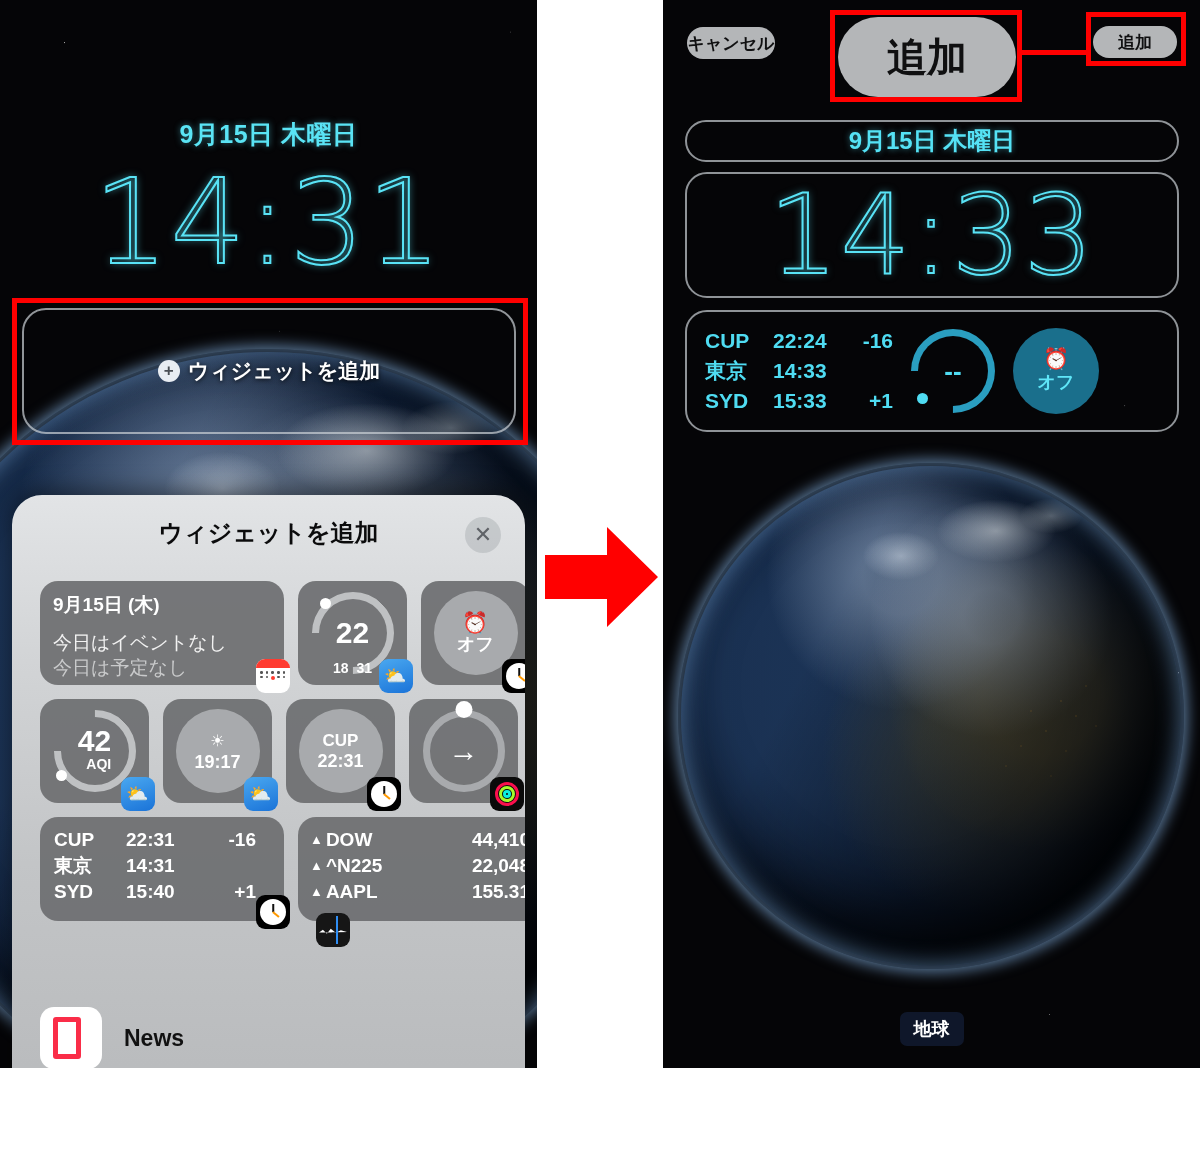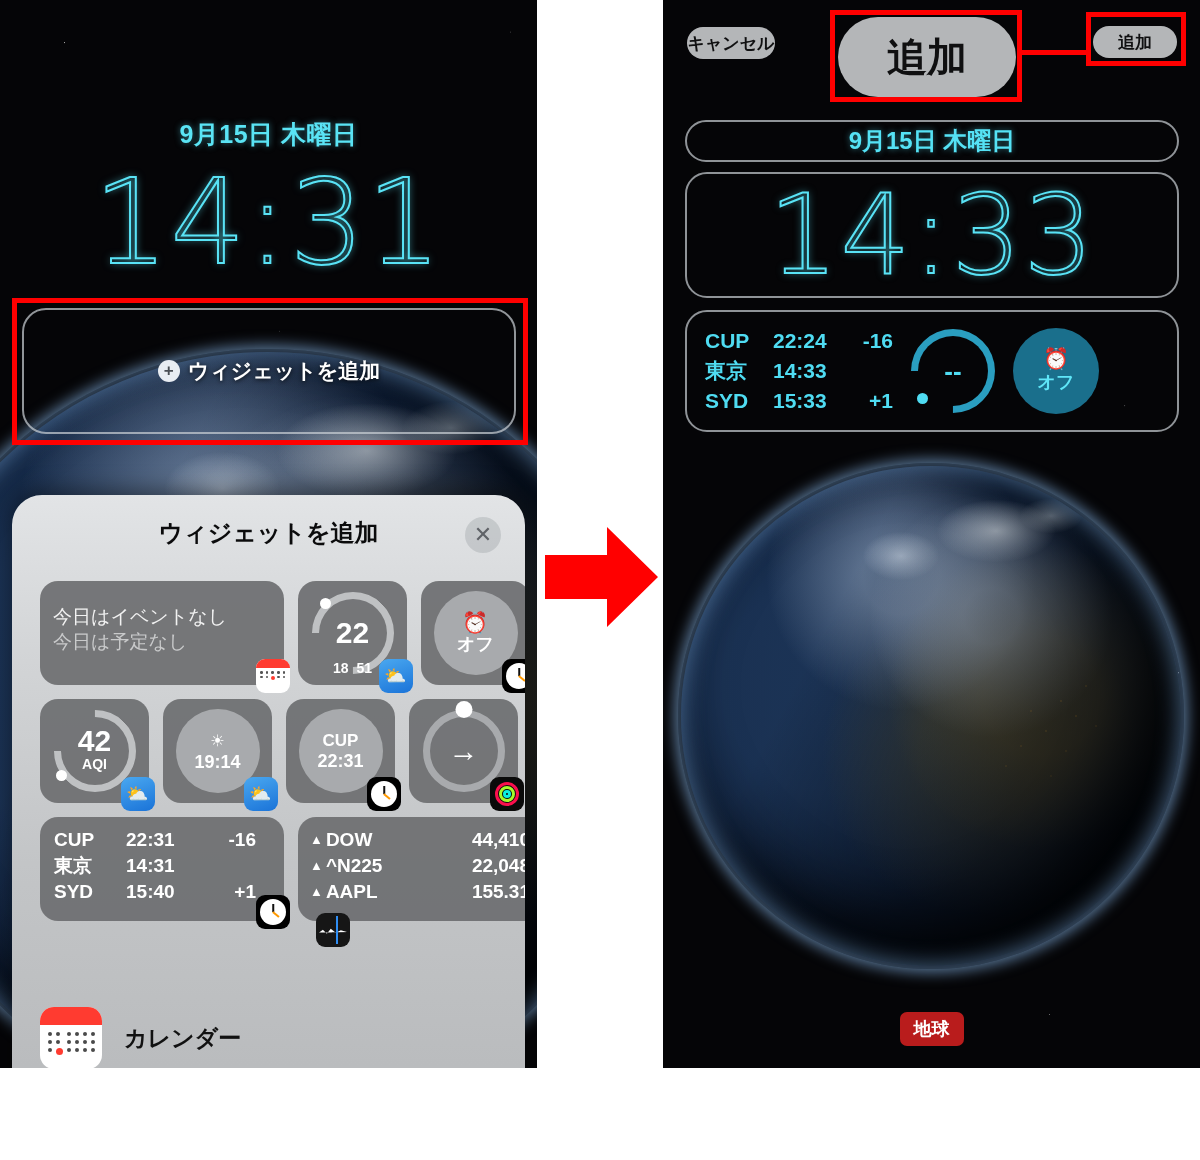--- a/index.html
+++ b/index.html
@@ -206,21 +206,21 @@
 
   .gauge-wrap { position:relative; width:100%; height:100%; display:flex;align-items:center;justify-content:center;}
   .gauge {
     position:absolute; width:82px; height:82px; border-radius:50%;
     border:7px solid rgba(205,207,209,.85);
     border-bottom-color: transparent;
     transform: rotate(45deg);
   }
   .gauge.full { border-bottom-color: rgba(205,207,209,.85); }
   .gauge-dot { position:absolute; width:11px;height:11px;border-radius:50%;background:#fff; }
-  .gauge-center { position:relative; text-align:center; color:#fff; }
+  .gauge-center { position:relative; text-align:right; color:#fff; }
   .gauge-center .big { font-size:30px; font-weight:700; line-height:30px; }
   .gauge-center .sub { font-size:14px; font-weight:600; }
   .gauge-foot { position:absolute; bottom:9px; left:0; right:0; display:flex; justify-content:center; gap:8px; color:#fff; font-size:14px; font-weight:700;}
 
   .circ {
     position:absolute; left:50%; top:50%; transform:translate(-50%,-50%);
     width:84px; height:84px; border-radius:50%;
     background: rgba(178,180,182,.85);
     display:flex; flex-direction:column; align-items:center; justify-content:center;
     color:#fff;
@@ -318,21 +318,21 @@
     flex:0 0 auto; width:86px;height:86px;border-radius:50%;
     background:#1a6f8c;
     display:flex;flex-direction:column;align-items:center;justify-content:center;
     color:#5fe6f8;
   }
   .walarm .ic{ font-size:21px; line-height:22px;}
   .walarm .tx{ font-size:18px; font-weight:700;}
 
   .wall-name {
     position:absolute; left:50%; transform:translateX(-50%); top:1012px;
-    background:#b91c1c; color:#fff; font-size:18px; font-weight:700;
+    background:#0f172a; color:#fff; font-size:18px; font-weight:700;
     padding:5px 14px; border-radius:7px;
   }
   .page-dots {
     position:absolute; left:50%; transform:translateX(-50%); top:1072px;
     display:flex; gap:17px;
   }
   .page-dots i { width:13px;height:13px;border-radius:50%; background:rgba(190,192,194,.55); display:block;}
   .page-dots i.on { background:#fff; }
 </style>
 </head>
@@ -364,20 +364,21 @@
     <div class="sheet">
       <div class="sheet-header">
         <div class="sheet-title">ウィジェットを追加</div>
         <div class="sheet-close">✕</div>
       </div>
 
       <div class="widget-grid">
 
         <div class="wrow">
           <div class="tile wide2 tile-cal">
+            <div class="d1">9月15日 (木)</div>
             <div class="d2">今日はイベントなし</div>
             <div class="d3">今日は予定なし</div>
             <div class="appbadge badge-cal">
               <div class="top"></div>
               <div class="dots">
                   <i></i>
                   <i></i>
                   <i></i>
                   <i></i>
                   <i></i>
@@ -392,21 +393,21 @@
 
           <div class="tile sq">
             <div class="gauge-wrap">
               <div class="gauge"></div>
               <div class="gauge-dot" style="left:22px; top:17px;"></div>
               <div class="gauge-center">
                 <div class="big">22</div>
               </div>
               <div class="gauge-foot">
                 <span>18</span>
-                <span>51</span>
+                <span>31</span>
               </div>
             </div>
             <div class="appbadge badge-weather">⛅</div>
           </div>
 
           <div class="tile sq">
             <div class="circ">
               <div class="ic">⏰</div>
               <div class="tx2">オフ</div>
             </div>
@@ -425,21 +426,21 @@
                 <div class="big">42</div>
                 <div class="sub">AQI</div>
               </div>
             </div>
             <div class="appbadge badge-weather">⛅</div>
           </div>
 
           <div class="tile sq">
             <div class="circ">
               <div class="ic" style="font-size:16px;">☀</div>
-              <div class="tx2">19:14</div>
+              <div class="tx2">19:17</div>
             </div>
             <div class="appbadge badge-weather">⛅</div>
           </div>
 
           <div class="tile sq">
             <div class="circ">
               <div class="tx">CUP</div>
               <div class="tx2">22:31</div>
             </div>
             <div class="appbadge badge-clock">
@@ -507,20 +508,26 @@
             <div class="appbadge badge-stocks">
               <span class="line"></span>
                 <span class="bar"></span>
             </div>
           </div>
         </div>
       </div>
 
       <div class="app-list">
         <div class="app-row">
+          <div class="app-icon news">
+              <div class="n3"></div>
+            </div>
+          <div class="app-label">News</div>
+        </div>
+        <div class="app-row">
           <div class="app-icon cal">
             <div class="top"></div>
             <div class="grid">
                 <i></i>
                 <i></i>
                 <i></i>
                 <i></i>
                 <i></i>
                 <i></i>
                 <i></i>

